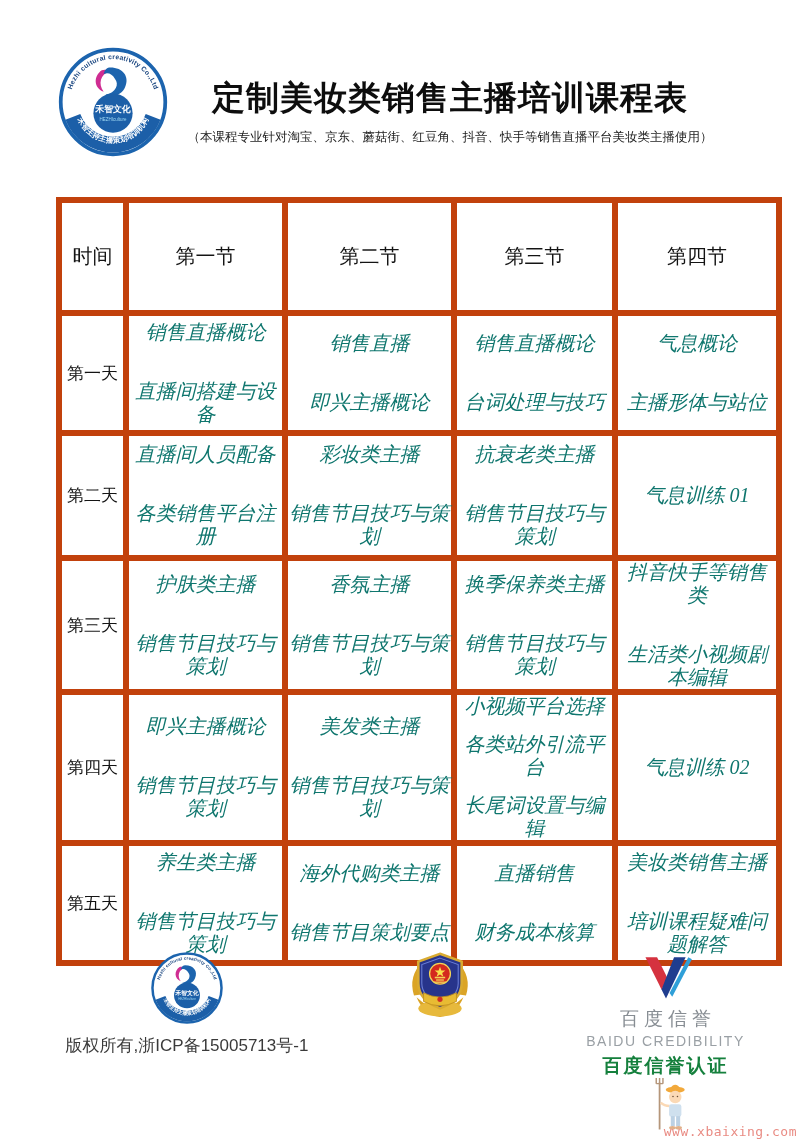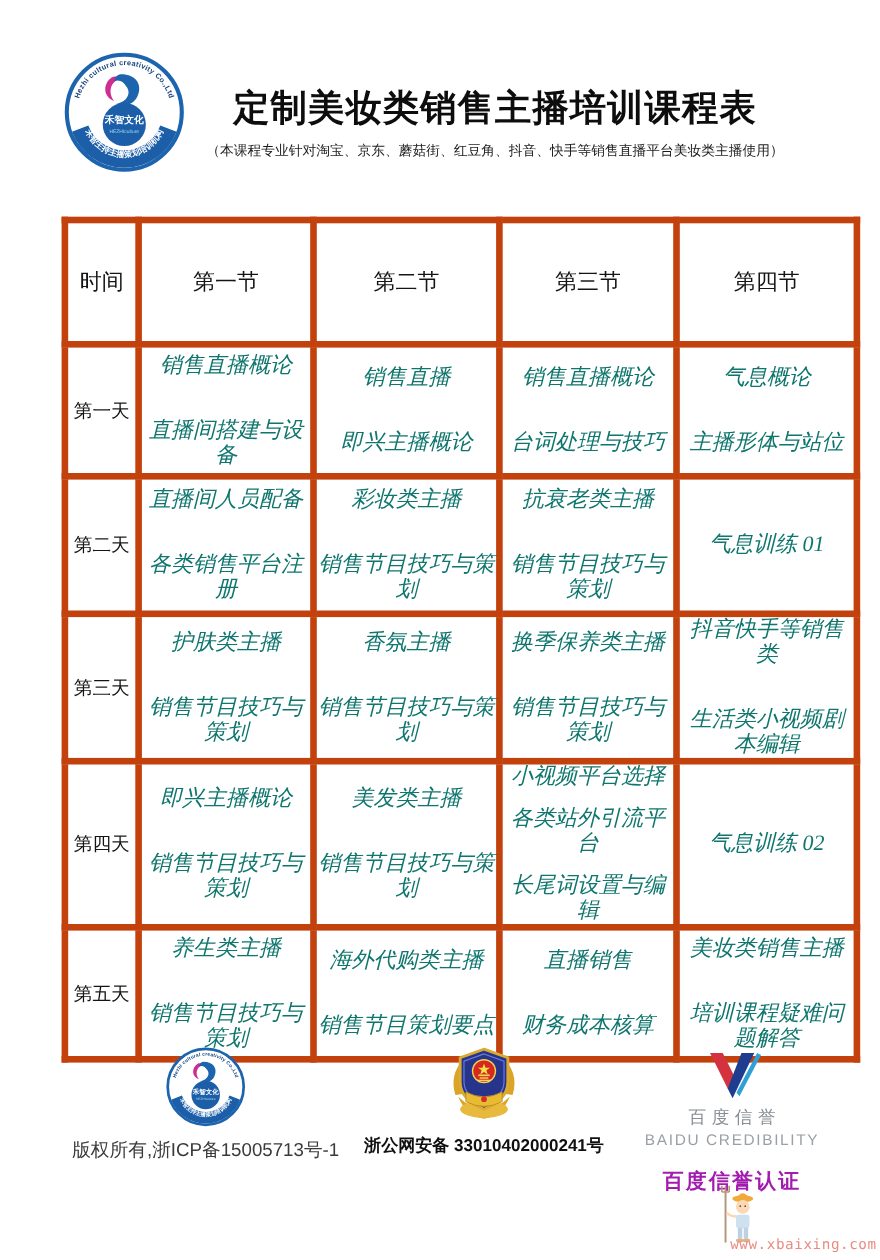--- a/index.html
+++ b/index.html
@@ -37,23 +37,23 @@
             font-size:17px;color:#3a3a3a;}
   .footer-mid{position:absolute;left:330px;top:944px;width:220px;text-align:center;}
   .badge-icon{width:78px;height:82px;margin:0 auto;}
   .badge-icon svg{display:block;width:100%;height:100%;}
   .police-text{margin-top:5px;font-family:"Liberation Sans","DejaVu Sans",sans-serif;
                font-size:15.5px;font-weight:700;color:#101010;}
   .footer-right{position:absolute;left:583px;top:952px;width:165px;text-align:center;
                 font-family:"Liberation Sans","DejaVu Sans",sans-serif;}
   .baidu-v{width:54px;height:50px;margin:0 auto;}
   .baidu-v svg{display:block;width:100%;height:100%;}
-  .baidu-cn{margin-top:4px;font-size:16px;color:#878d93;letter-spacing:5px;text-indent:5px;}
+  .baidu-cn{margin-top:4px;font-size:19px;color:#878d93;letter-spacing:5px;text-indent:5px;}
   .baidu-en{margin-top:1px;font-size:14px;color:#9aa0a5;letter-spacing:1.5px;}
-  .baidu-cert{margin-top:17px;font-size:19px;font-weight:700;color:#a21caf;letter-spacing:2px;}
+  .baidu-cert{margin-top:4px;font-size:19px;font-weight:700;color:#15803d;letter-spacing:2px;}
 
   
   .watermark{position:absolute;right:0px;bottom:2px;width:152px;height:74px;
              font-family:"Liberation Sans","DejaVu Sans",sans-serif;}
   .wm-farmer{position:absolute;left:6px;bottom:6px;width:38px;height:62px;}
   .wm-farmer svg{display:block;width:100%;height:100%;}
   .wm-chars{position:absolute;left:42px;top:10px;font-size:31px;font-weight:700;letter-spacing:3px;}
   .wm-chars span{display:inline-block;}
   .wm-url{position:absolute;right:3px;bottom:4px;font-family:"DejaVu Sans Mono","Liberation Mono",monospace;
           font-size:13px;color:#e98b83;letter-spacing:0.5px;}
@@ -232,21 +232,20 @@
         <path d="M45,15 L66,22.5 L66,44 Q66,59.5 45,68 Q24,59.5 24,44 L24,22.5 Z" fill="none" stroke="#6b7fd8" stroke-width="1.2"></path>
         <circle cx="45" cy="33" r="12" fill="#d42a1e" stroke="#f2d357" stroke-width="1.5"></circle>
         <polygon points="45,25 46.6,29.4 51.2,29.4 47.5,32.2 48.9,36.6 45,34 41.1,36.6 42.5,32.2 38.8,29.4 43.4,29.4" fill="#f7e04a"></polygon>
         <rect x="39" y="36.5" width="12" height="1.8" fill="#f2d357"></rect>
         <rect x="40.5" y="39.5" width="9" height="1.5" fill="#f2d357"></rect>
         <rect x="38" y="42" width="14" height="1.5" fill="#f2d357"></rect>
         <path d="M26,55 Q45,65 64,55 L64,65 Q45,75 26,65 Z" fill="#e8bb33" stroke="#c08f1f" stroke-width="1"></path>
         <circle cx="45" cy="62.5" r="3" fill="#cf2f24"></circle>
       </svg>
     </div>
-    <div class="police-text">浙公网安备 33010402000241号</div>
   </div>
 
   <div class="footer-right">
     <div class="baidu-v">
       <svg viewBox="0 0 60 56">
         <polygon points="7,6 20,6 32,30 25,42" fill="#d5323f"></polygon>
         <polygon points="39,6 52,6 30,52 25,42" fill="#1f3d8f"></polygon>
         <polygon points="55,6 59,8 37,50 34,46" fill="#2f9fd8"></polygon>
       </svg>
     </div>

